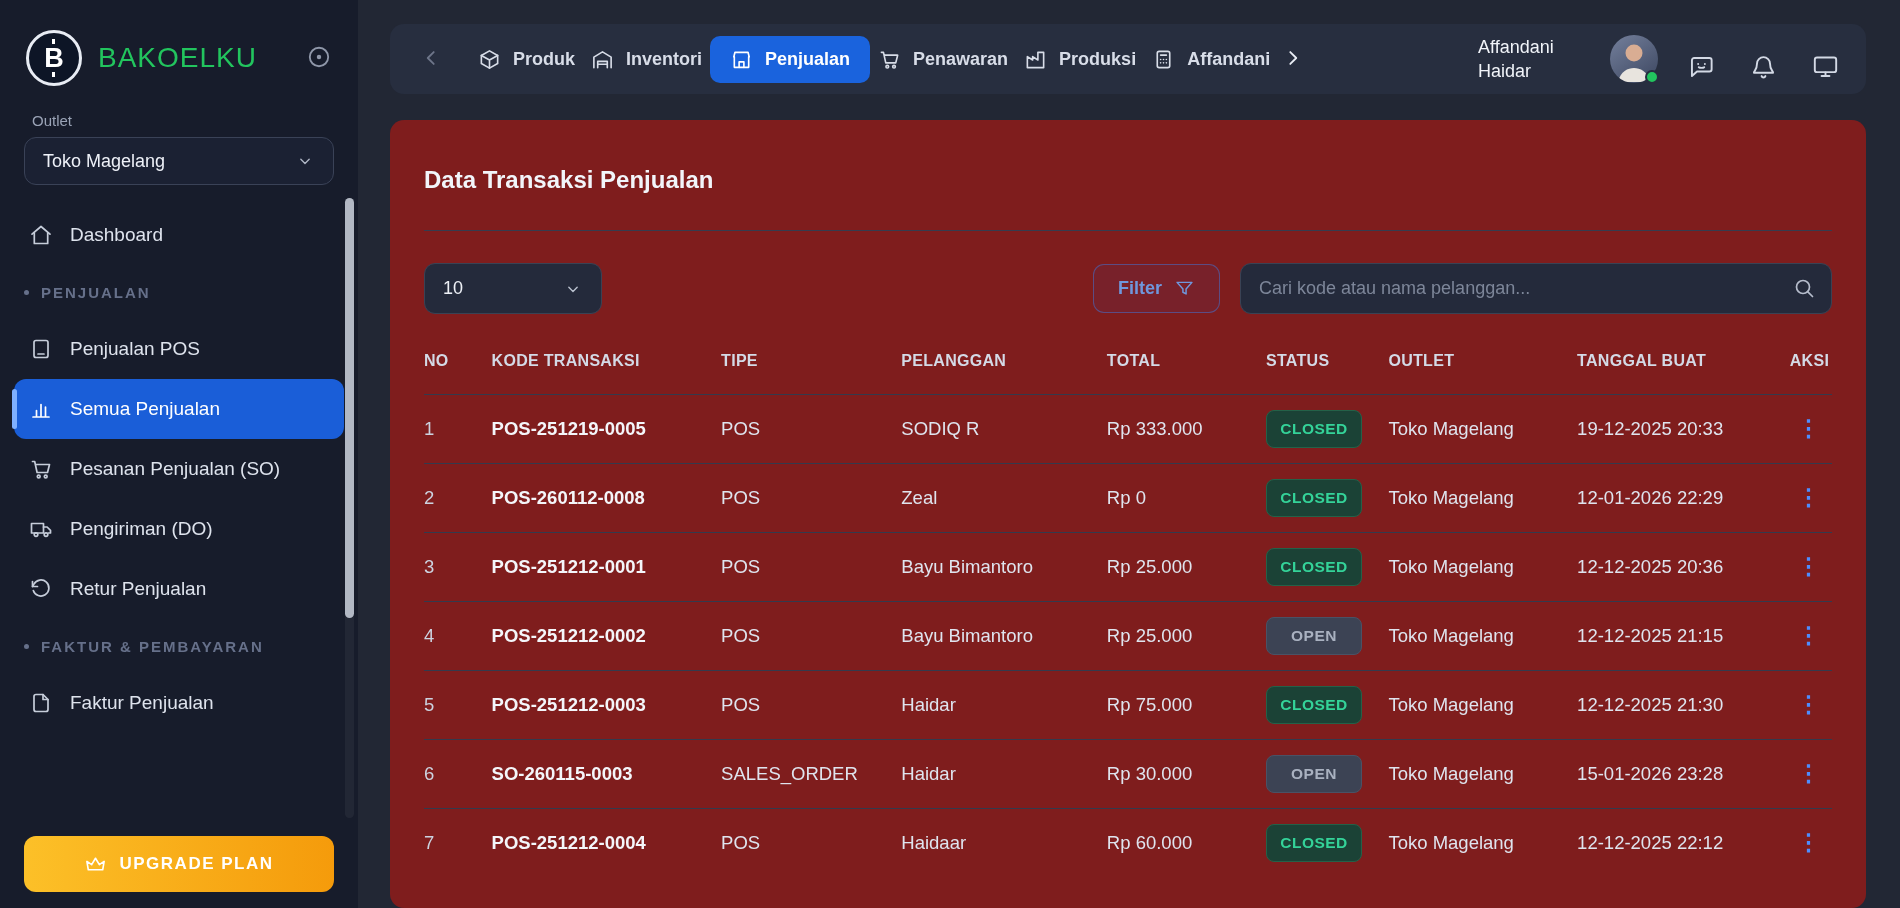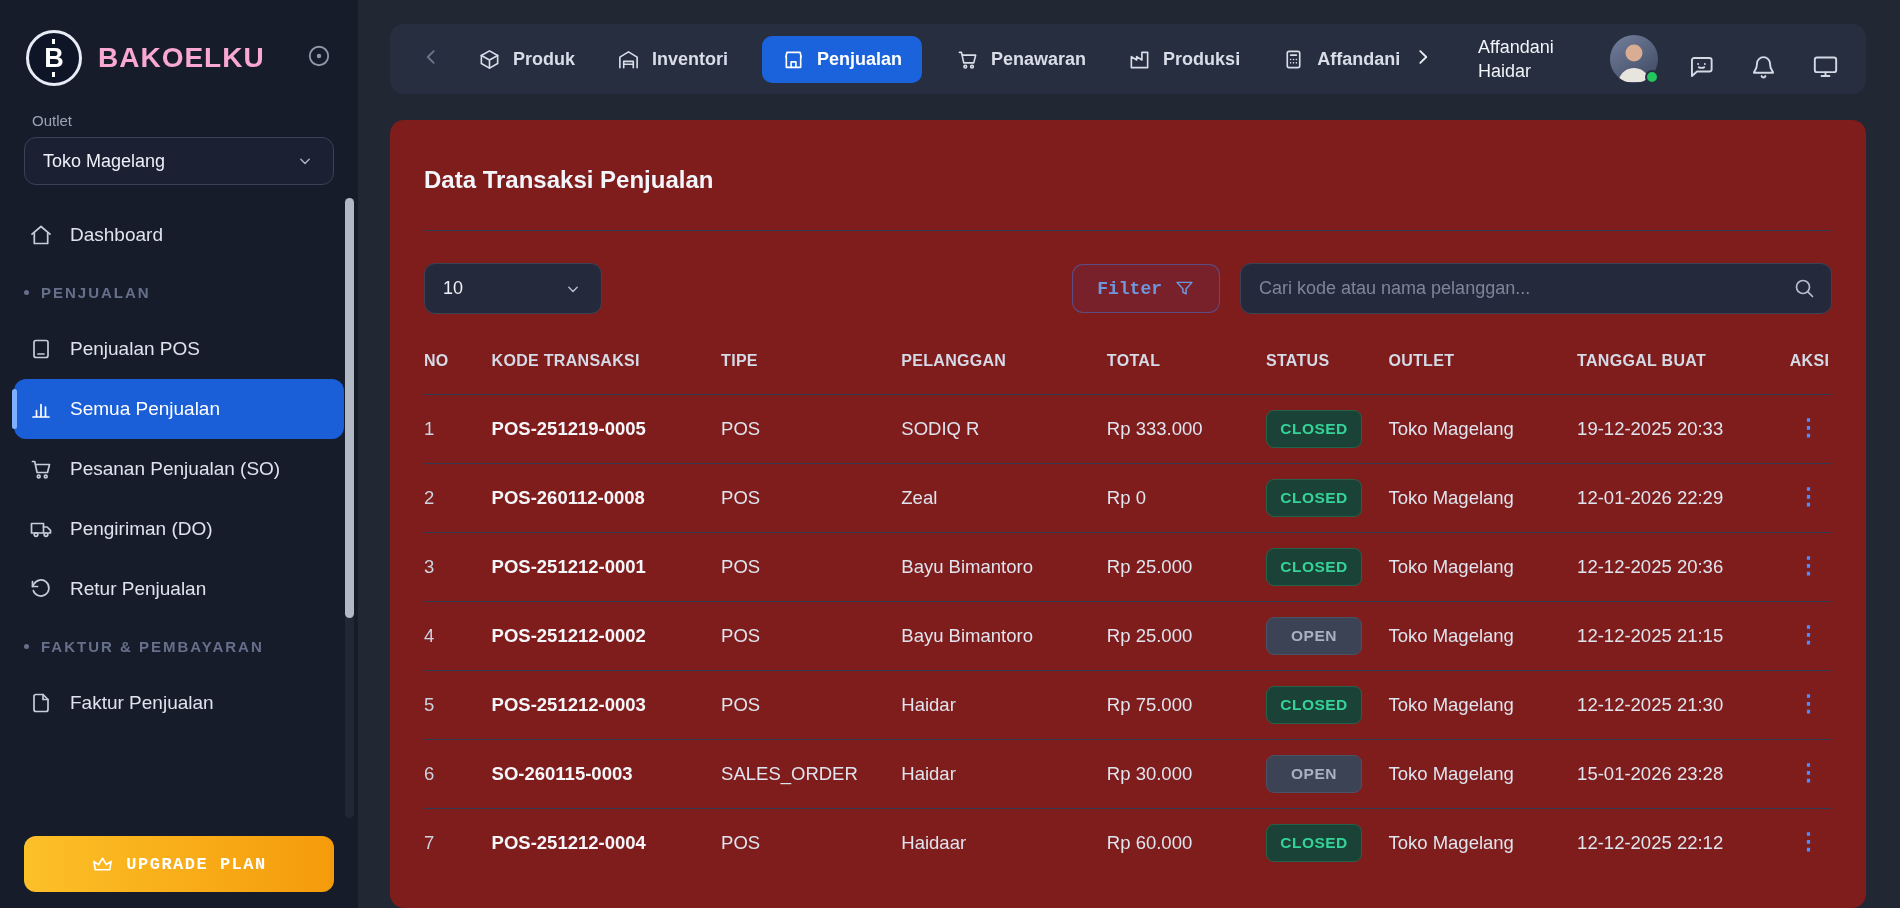--- a/index.html
+++ b/index.html
@@ -1,29 +1,29 @@
 <!DOCTYPE html>
 <html><head>
 <meta charset="utf-8">
 <style>
 *{margin:0;padding:0;box-sizing:border-box}
 html,body{width:1900px;height:908px;overflow:hidden}
 body{background:#222734;font-family:"Liberation Sans","DejaVu Sans",sans-serif;color:#e8ecf4}
 .app{display:flex;width:100%;height:100%}
 .ic{display:inline-flex;width:22px;height:22px;flex-shrink:0}
 .ic svg{width:100%;height:100%;fill:none;stroke:currentColor;stroke-width:1.7;stroke-linecap:round;stroke-linejoin:round}
-button{font-family:Liberation Mono, monospace}
+button{font-family:Liberation Sans, sans-serif}
 
 .sidebar{width:358px;min-width:358px;background:#171c2b;display:flex;flex-direction:column;position:relative;padding-bottom:16px}
 .brand-row{display:flex;align-items:center;gap:16px;padding:30px 24px 0 26px}
 .logo{width:56px;height:56px;border-radius:50%;border:3px solid #e8ecf4;background:#0d1526;display:flex;align-items:center;justify-content:center;flex-shrink:0}
 .logo b{font-size:27px;font-weight:800;color:#fff;position:relative}
 .logo b::before,.logo b::after{content:"";position:absolute;left:42%;width:2.5px;height:5px;background:#fff}
 .logo b::before{top:-4px}.logo b::after{bottom:-3px}
-.brand-name{font-size:28px;font-weight:700;letter-spacing:1px;color:#f9a8d4;flex:1}
+.brand-name{font-size:28px;font-weight:400;letter-spacing:1px;color:#22c55e;flex:1}
 .collapse-btn{width:30px;height:30px;background:none;border:none;color:#8f97a9;cursor:pointer;padding:0}
 .collapse-btn .ic{width:26px;height:26px}
 .outlet-label{margin:26px 0 8px 32px;font-size:15px;color:#9aa3b6}
 .outlet-select{margin:0 24px;height:48px;border:1px solid #3a4257;border-radius:12px;background:#1b2133;display:flex;align-items:center;justify-content:space-between;padding:0 18px;font-size:18px;color:#eef1f8;cursor:pointer}
 .outlet-select .ic{color:#aeb5c4;width:20px;height:20px}
 .nav{flex:1;margin-top:20px;padding:0 14px;display:flex;flex-direction:column}
 .nav-item{display:flex;align-items:center;gap:17px;height:60px;padding:0 15px;border-radius:12px;color:#dee3ed;font-size:19px;cursor:pointer;position:relative}
 .nav-item .ic{width:24px;height:24px;color:#c6cdda}
 .nav-item.active{background:#1a5ed8;color:#fff}
 .nav-item.active .ic{color:#fff}
@@ -33,21 +33,21 @@
 .side-scroll{position:absolute;right:4px;top:198px;width:9px;height:620px;background:rgba(255,255,255,.05);border-radius:5px}
 .side-scroll .thumb{width:100%;height:420px;background:#b2b8c4;border-radius:5px}
 .upgrade{margin:14px 24px 0;height:56px;border:none;border-radius:12px;background:linear-gradient(90deg,#fcc028,#f59b0b);color:#fff;font-weight:800;font-size:17px;letter-spacing:1.5px;display:flex;align-items:center;justify-content:center;gap:12px;cursor:pointer}
 .upgrade .ic{width:23px;height:23px}
 
 .main{flex:1;padding:24px 34px 0 32px;display:flex;flex-direction:column;overflow:hidden}
 .topbar{height:70px;background:#272e3f;border-radius:14px;display:flex;align-items:center;padding:0 26px;flex-shrink:0}
 .nav-arrow{background:none;border:none;color:#6d7589;width:30px;height:30px;cursor:pointer;padding:0}
 .nav-arrow .ic{width:26px;height:26px}
 .nav-arrow.right{color:#e8ecf4}
-.tabs{display:flex;align-items:flex-end;gap:26px;margin-left:24px}
+.tabs{display:flex;align-items:flex-end;margin-left:24px}
 .tab{display:flex;align-items:center;gap:12px;padding:12px 8px;border-radius:10px;font-size:18px;font-weight:600;color:#d8dde8;cursor:pointer;white-space:nowrap}
 .tab .ic{width:23px;height:23px}
 .tab.active{background:#1a63dd;color:#fff;padding:12px 20px}
 .user-area{margin-left:auto;display:flex;align-items:flex-end}
 .user-name{width:112px;font-size:18px;line-height:1.35;color:#f1f4f9;font-weight:500}
 .avatar{position:relative;width:48px;height:48px;border-radius:50%;margin:0 28px 0 20px;background:linear-gradient(145deg,#74809c,#3c4660);cursor:pointer;flex-shrink:0}
 .avatar .photo{width:100%;height:100%;border-radius:50%;overflow:hidden;display:block}
 .avatar .photo svg{width:100%;height:100%;display:block}
 .status-dot{position:absolute;right:-1px;bottom:-1px;width:14px;height:14px;border-radius:50%;background:#22c55e;border:2.5px solid #272e3f}
 .icon-btn{background:none;border:none;color:#d3d9e5;width:30px;height:30px;margin-left:32px;cursor:pointer;padding:0}

